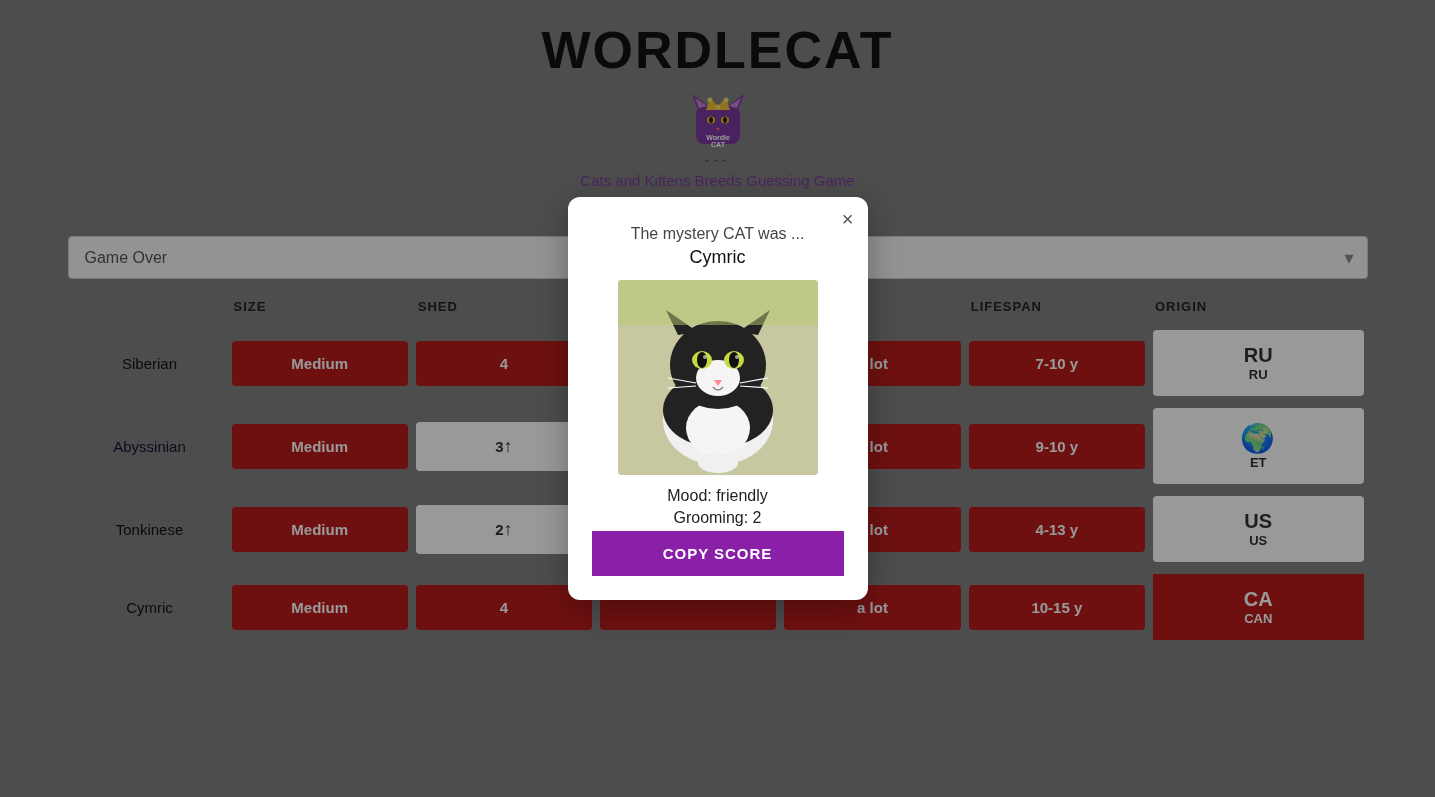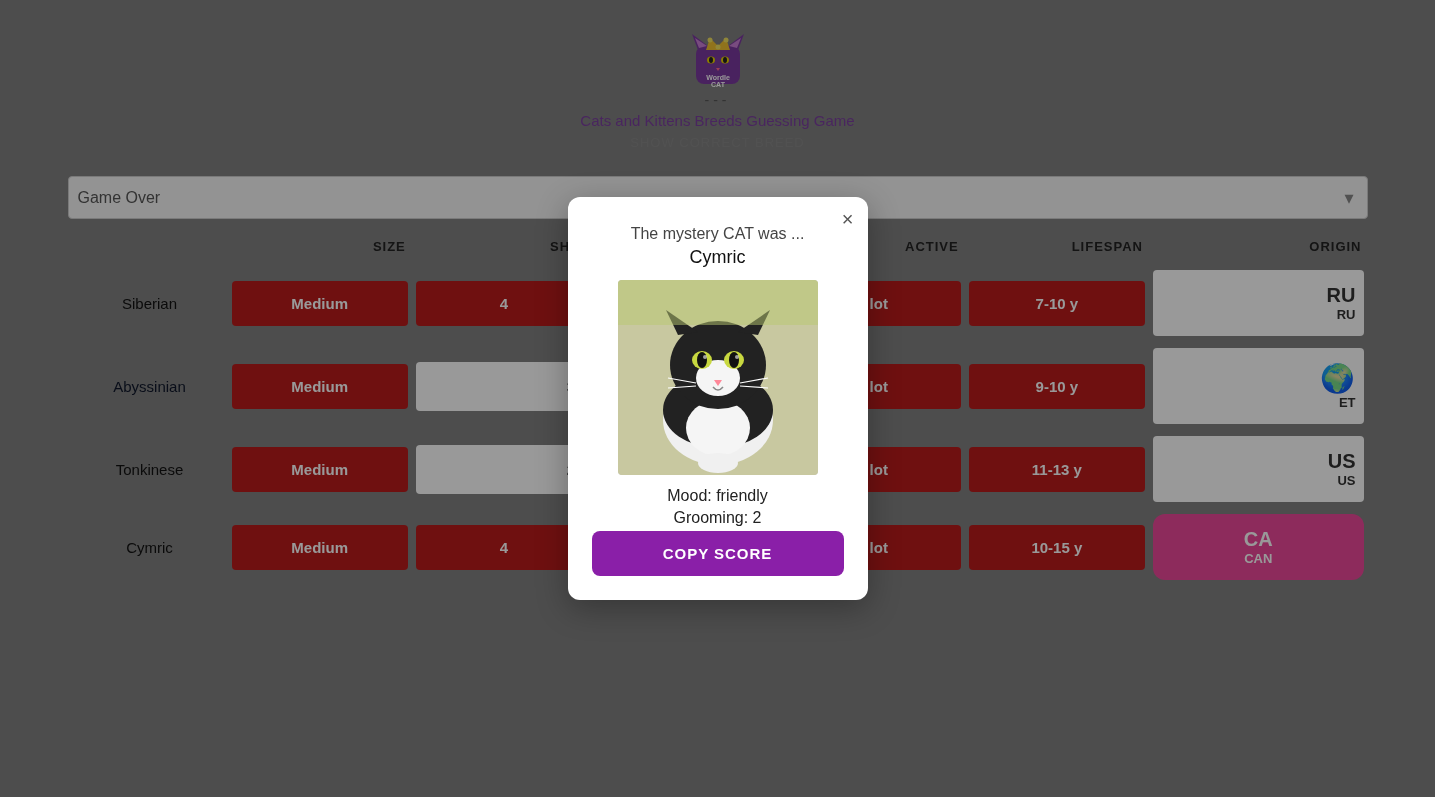--- a/index.html
+++ b/index.html
@@ -79,21 +79,21 @@
     }
 
     
     .dropdown-wrapper {
       position: relative;
       margin-bottom: 10px;
     }
 
     .dropdown-select {
       width: 100%;
-      padding: 12px 9px;
+      padding: 12px 16px;
       font-size: 16px;
       border: 1px solid #ccc;
       border-radius: 4px;
       background: #f5f5f5;
       color: #555;
       appearance: none;
       cursor: pointer;
     }
 
     .dropdown-arrow {
@@ -111,21 +111,21 @@
       width: 100%;
       border-collapse: separate;
       border-spacing: 0;
     }
 
     .table-header-row th {
       padding: 10px 6px;
       font-size: 13px;
       font-weight: 700;
       color: #222;
-      text-align: right;
+      text-align: left;
       letter-spacing: 1px;
       background: #808080;
     }
 
     .table-header-row th:first-child {
       text-align: left;
       width: 160px;
     }
 
     .guess-row td {
@@ -152,29 +152,28 @@
     }
 
     .cell-white {
       background: white;
       color: #333;
       font-size: 15px;
       font-weight: 600;
       border-radius: 4px;
       padding: 14px 8px;
       min-width: 100px;
-      text-align: right;
     }
 
     .cell-dark-green {
-      background: #ec4899;
+      background: #b91c1c;
       color: white;
       font-size: 14px;
       font-weight: 700;
-      border-radius: 12px;
+      border-radius: 0;
       padding: 14px 20px;
       min-width: 120px;
     }
 
     .breed-name-link {
       color: #0f172a;
       cursor: pointer;
     }
 
     
@@ -263,21 +262,21 @@
     .copy-score-btn {
       display: block;
       width: 100%;
       padding: 14px;
       background: #8a1fa8;
       color: white;
       font-size: 15px;
       font-weight: 700;
       letter-spacing: 1px;
       border: none;
-      border-radius: 8px;
+      border-radius: 0;
       cursor: pointer;
       text-transform: uppercase;
     }
 
     
     .arrow-up::before {
       content: '↑';
       font-size: 18px;
     }
 
@@ -296,20 +295,21 @@
       font-size: 13px;
       display: block;
     }
   </style>
 </head>
 <body>
 
 <div class="page-wrapper">
 
   <div class="header">
+    <h1 class="app-title">WORDLECAT</h1>
 
     <div class="logo-container">
       <svg class="logo-cat" viewBox="0 0 60 60" xmlns="http://www.w3.org/2000/svg">
 
         <rect x="8" y="18" width="44" height="38" rx="8" fill="#7b3a9e"></rect>
 
         <polygon points="10,22 4,6 20,18" fill="#7b3a9e"></polygon>
         <polygon points="50,22 56,6 40,18" fill="#7b3a9e"></polygon>
 
         <polygon points="11,20 7,10 19,18" fill="#c97fd4"></polygon>
@@ -412,21 +412,21 @@
             <td>
               <div class="cell-white">2<span class="arrow-up"></span></div>
             </td>
             <td>
               <div class="cell-green" style="min-width: 100px;">&nbsp;</div>
             </td>
             <td>
               <div class="cell-green">a lot</div>
             </td>
             <td>
-              <div class="cell-green">11-13 y</div>
+              <div class="cell-green">4-13 y</div>
             </td>
             <td>
               <div class="cell-white">
                 <span class="origin-text-big">US</span>
                 <span class="origin-text-small">US</span>
               </div>
             </td>
           </tr>
           <tr class="guess-row">
             <td>Cymric</td>

